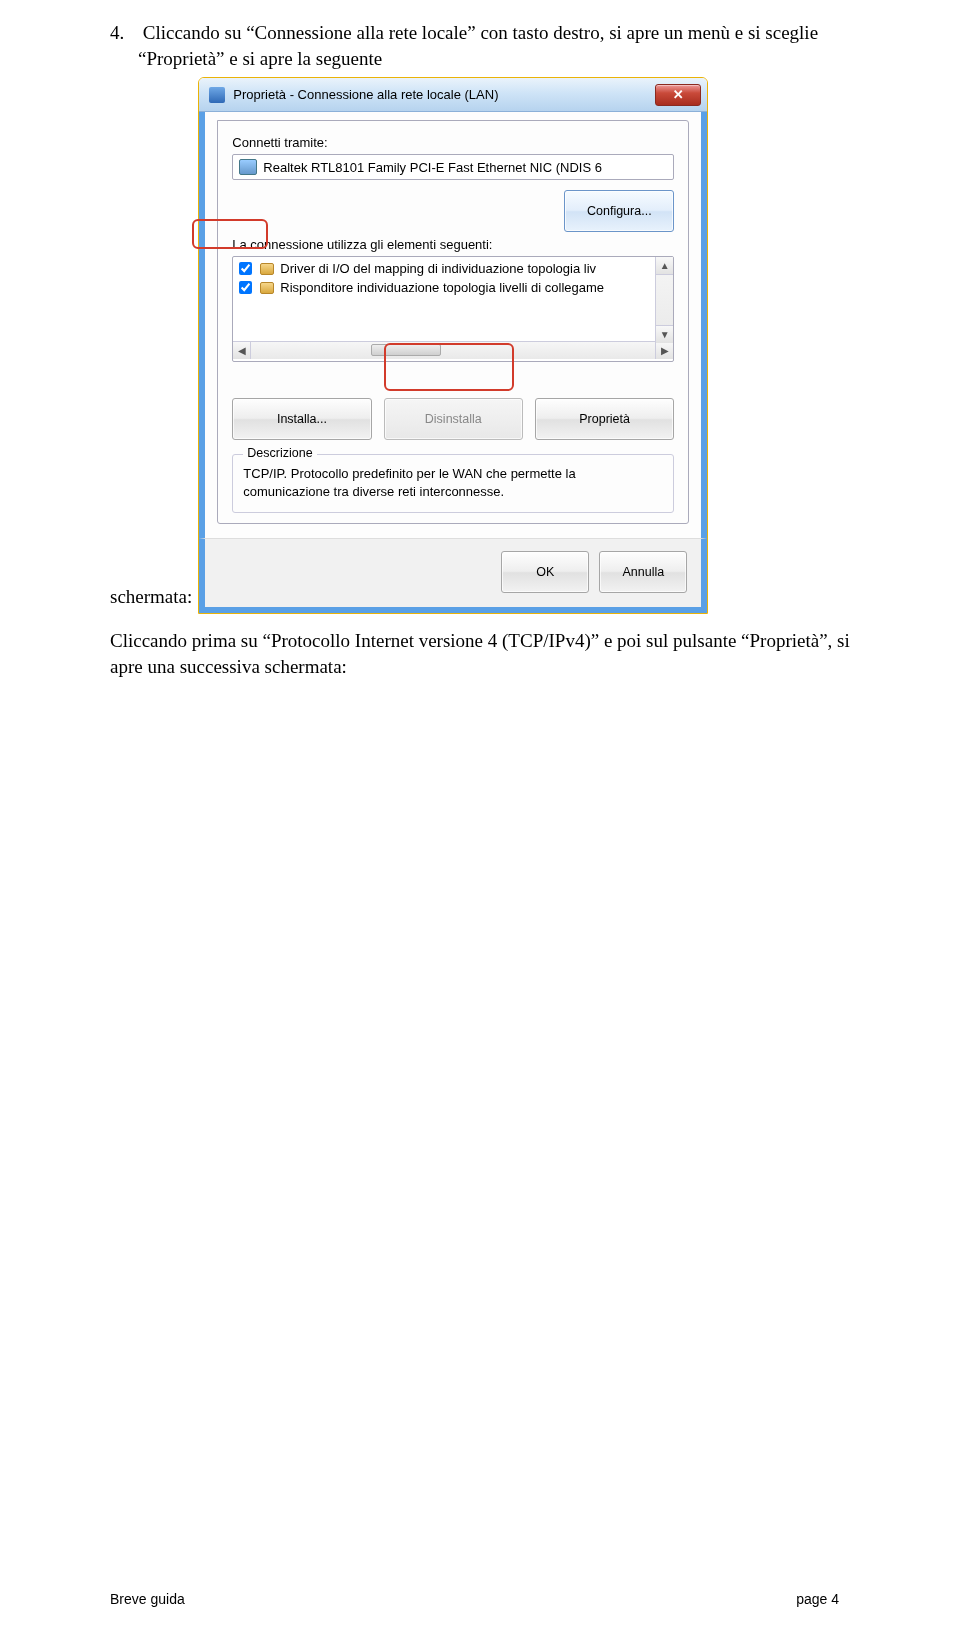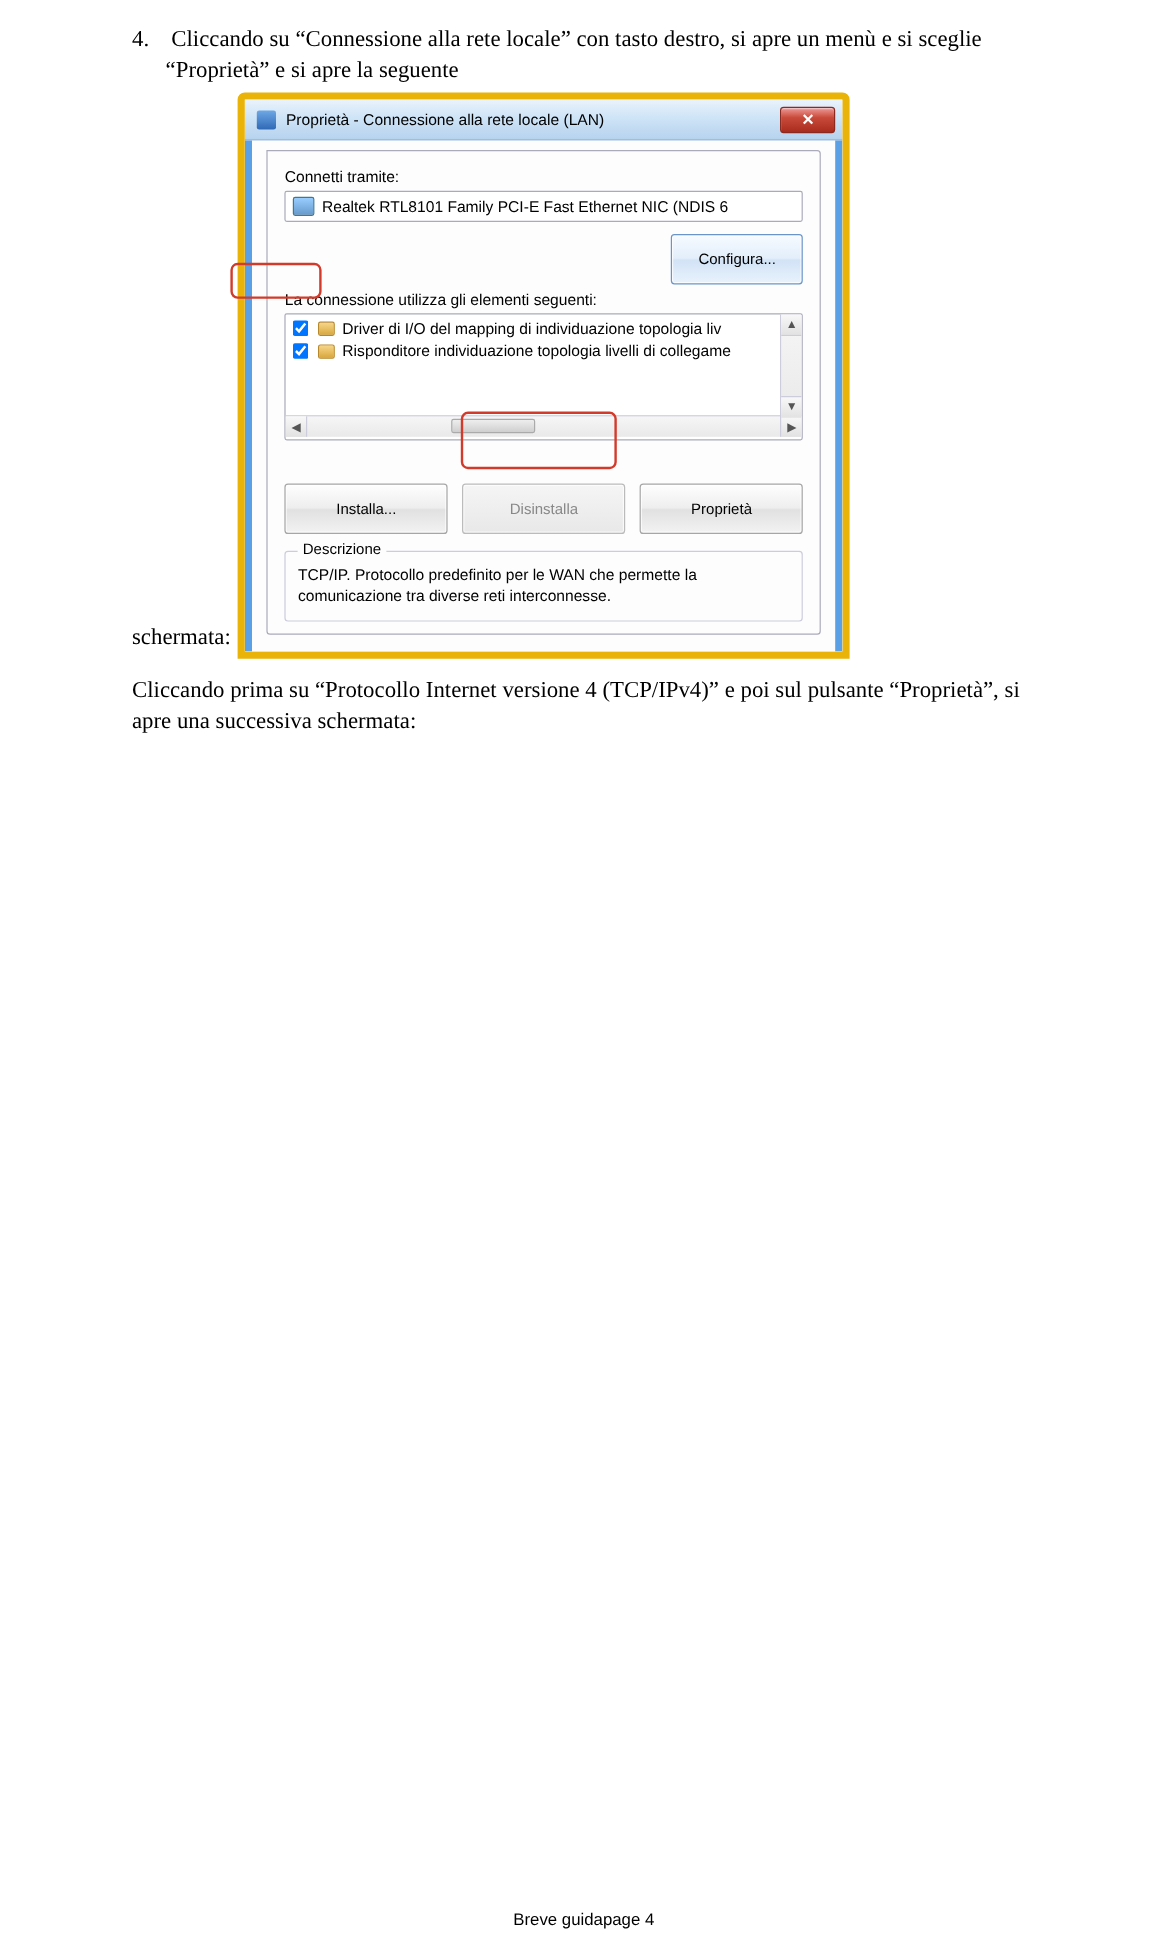--- a/index.html
+++ b/index.html
@@ -28,21 +28,21 @@
     gap: 6px;
   }
   .schermata-label {
     font-size: 19px;
     padding-bottom: 6px;
   }
   .dialog {
     width: 510px;
     font-family: Tahoma, Arial, sans-serif;
     font-size: 13px;
-    border: 6px solid #eab308;
+    border: 1px solid #eab308;
     border-radius: 6px 6px 0 0;
     overflow: hidden;
     background: #fff;
   }
   .titlebar {
     height: 34px;
     background: linear-gradient(#eaf3fb, #cfe4f7 45%, #b6d3ee);
     display: flex;
     align-items: center;
     padding: 0 6px 0 10px;
@@ -199,22 +199,22 @@
     border-bottom: 6px solid #5aa0e6;
   }
   .red-box-highlight {
     position: absolute;
     border: 2px solid #d23b2b;
     border-radius: 6px;
     pointer-events: none;
   }
   .para2 { font-size: 19px; line-height: 1.35; margin-top: 14px; }
   .footer {
-    position: absolute; bottom: 26px; left: 110px; right: 97px;
-    display: flex; justify-content: center;
+    position: absolute; bottom: 26px; left: 110px; right: 121px;
+    display: flex; justify-content: space-between;
     font-family: Arial, sans-serif; font-size: 14px;
   }
 </style>
 </head>
 <body>
 
 <div class="page">
 
   <div class="step-text">
     <span class="num">4.</span>
@@ -283,20 +283,24 @@
               <button class="vista-btn plain">Proprietà</button>
             </div>
 
             <div class="fieldset">
               <div class="legend">Descrizione</div>
               <div class="desc-text">TCP/IP. Protocollo predefinito per le WAN che permette la comunicazione tra diverse reti interconnesse.</div>
             </div>
           </div>
         </div>
 
+        <div class="dialog-footer">
+          <button class="vista-btn plain" style="min-width:88px">OK</button>
+          <button class="vista-btn plain" style="min-width:88px">Annulla</button>
+        </div>
       </div>
 
       <div class="red-box-highlight" style="left:-6px; top:142px; width:76px; height:30px;"></div>
       <div class="red-box-highlight" style="left:186px; top:266px; width:130px; height:48px;"></div>
 
     </div>
   </div>
 
   <div class="para2">
     <span>Cliccando prima su “Protocollo Internet  versione 4 (TCP/IPv4)” e poi sul pulsante “Proprietà”, si</span><br>

